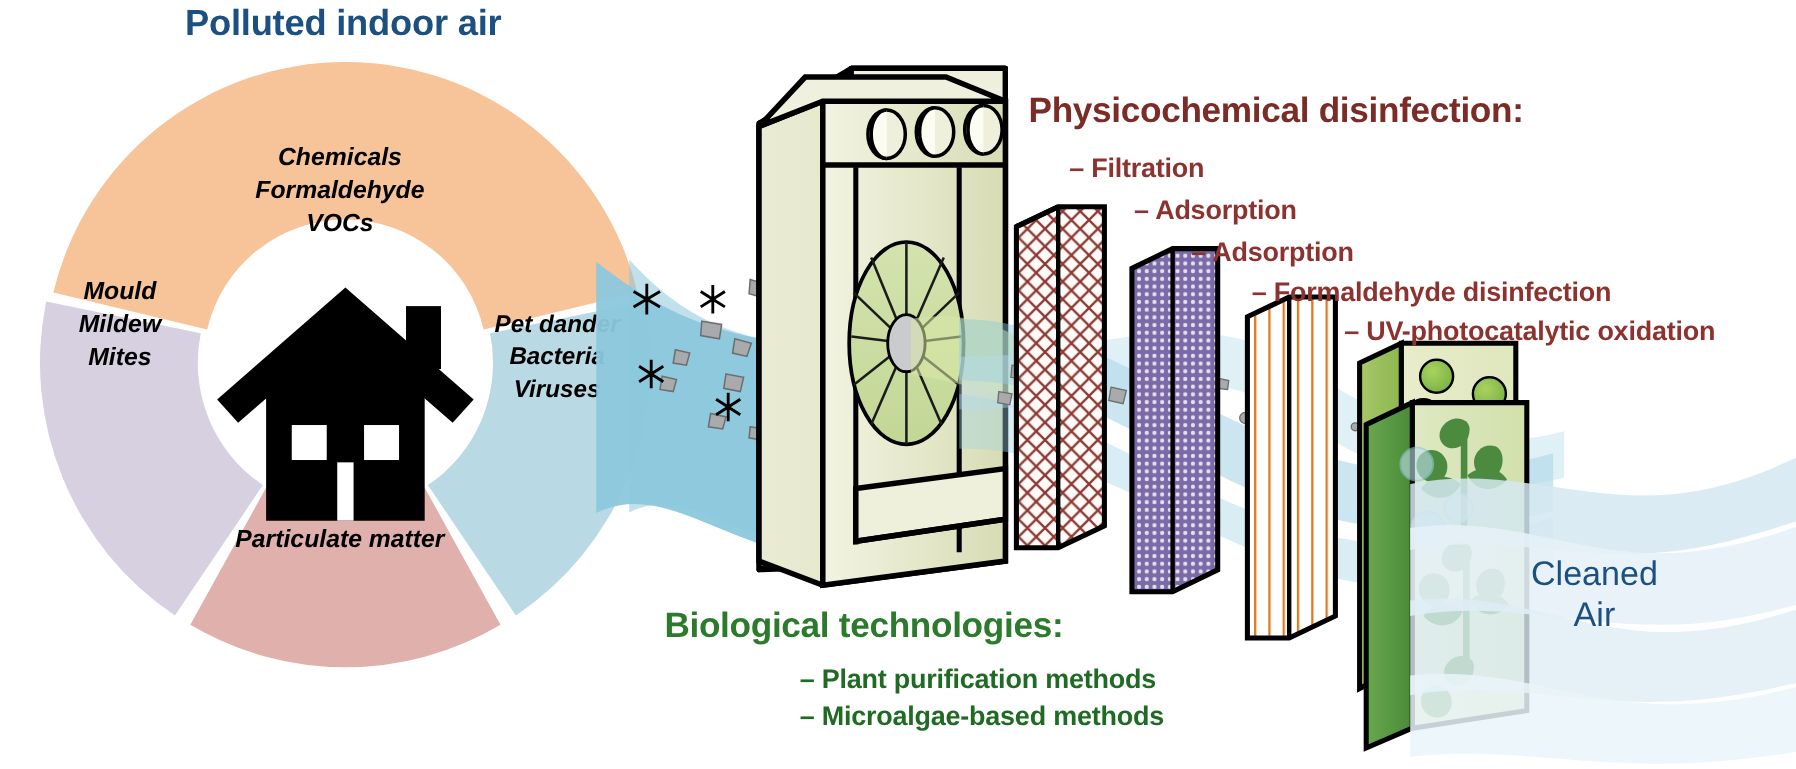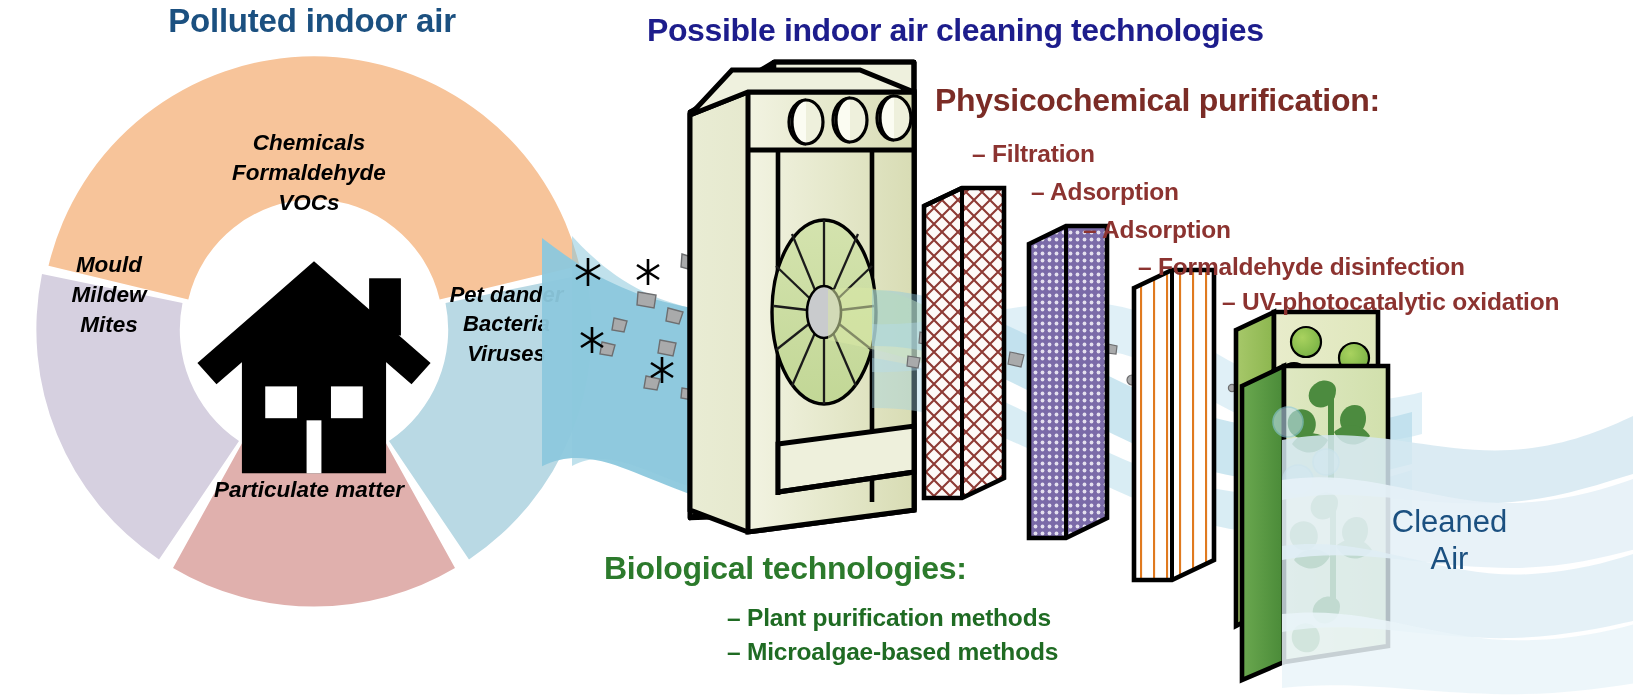--- a/index.html
+++ b/index.html
@@ -49,21 +49,20 @@
              color:#1b5080; line-height:1.18; }
 
   svg { display:block; }
 </style>
 </head>
 <body>
 
 <div class="stage">
 
   <div class="title-left">Polluted indoor air</div>
-  <div class="title-right">Possible indoor air cleaning technologies</div>
 
   <div class="donut-wrap">
     <svg width="560" height="560" viewBox="0 0 560 560">
       <g transform="translate(280,280)">
 
         <path fill="#f7c49a" d="M -265.5 -64.2 A 273 273 0 0 1 265.5 -64.2 L 125.7 -30.4 A 129 129 0 0 0 -125.7 -30.4 Z"></path>
 
         <path fill="#b9d9e4" d="M 272 -56 A 277 277 0 0 1 155 229.6 L 75 111 A 134 134 0 0 0 131.5 -27 Z"></path>
 
         <path fill="#e0b0ad" d="M 141 238 A 277 277 0 0 1 -141 238 L -72 113.2 A 134 134 0 0 0 72 113.2 Z"></path>
@@ -369,21 +368,21 @@
     </g>
 
     <g>
       <path fill="#d5e8f1" opacity="0.85" d="M740 400 C 830 382 900 420 990 408 C 1060 398 1100 368 1133 358 L 1133 424 C 1090 430 1040 456 970 462 C 880 470 820 444 740 460 Z"></path>
       <path fill="#e6f1f7" opacity="0.9" d="M740 440 C 830 426 900 470 990 462 C 1060 456 1110 430 1133 424 L 1133 500 C 1090 508 1040 528 970 528 C 880 528 820 506 740 520 Z"></path>
       <path fill="#dfeef5" opacity="0.8" d="M740 506 C 830 494 900 540 990 534 C 1060 530 1110 506 1133 500 L 1133 572 C 1090 580 1040 596 970 598 C 880 600 820 578 740 592 Z"></path>
       <path fill="#eaf4f9" opacity="0.85" d="M740 574 C 830 564 900 604 990 600 C 1060 598 1110 578 1133 572 L 1133 636 C 1080 646 1020 656 950 654 C 870 652 810 640 740 648 Z"></path>
     </g>
   </svg>
 
-  <div class="tech-head phys-head">Physicochemical purification:</div>
+  <div class="tech-head phys-head">Physicochemical disinfection:</div>
   <div class="phys-item pi0">– Filtration</div>
   <div class="phys-item pi1">– Adsorption</div>
   <div class="phys-item pi2">– Adsorption</div>
   <div class="phys-item pi3">– Formaldehyde disinfection</div>
   <div class="phys-item pi4">– UV-photocatalytic oxidation</div>
 
   <div class="tech-head bio-head">Biological technologies:</div>
   <div class="bio-item bi0">– Plant purification methods</div>
   <div class="bio-item bi1">– Microalgae-based methods</div>
 

